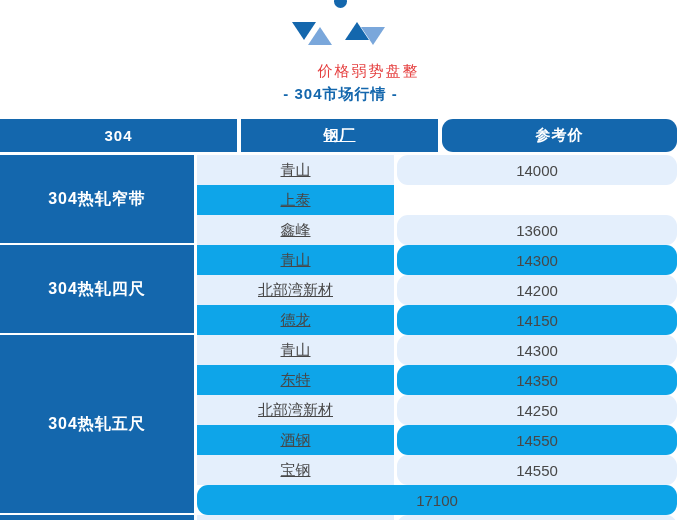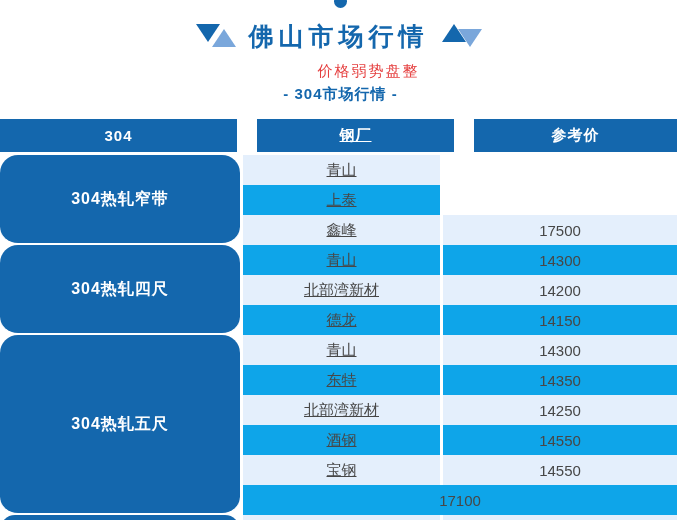--- a/index.html
+++ b/index.html
@@ -17,48 +17,47 @@
   .tri-down-dark{border-left:12px solid transparent;border-right:12px solid transparent;border-top:18px solid var(--blue,#1467ad);}
   .tri-up-light{border-left:12px solid transparent;border-right:12px solid transparent;border-bottom:18px solid var(--ltri,#7aa7db);margin-left:-8px;margin-top:5px;}
   .tri-up-dark{border-left:12px solid transparent;border-right:12px solid transparent;border-bottom:18px solid var(--blue,#1467ad);}
   .tri-down-light{border-left:12px solid transparent;border-right:12px solid transparent;border-top:18px solid var(--ltri,#7aa7db);margin-left:-8px;margin-top:5px;}
 
   .sub-red{position:absolute;top:62px;left:0;width:677px;text-align:center;color:var(--red,#e53e3e);font-size:15px;letter-spacing:2px;padding-left:30px;}
   .sub-blue{position:absolute;top:85px;left:2px;width:677px;text-align:center;color:var(--blue,#1467ad);font-size:15px;font-weight:bold;letter-spacing:1px;}
 
   
   .table{position:absolute;top:119px;left:0;width:677px;}
-  .thead{display:flex;gap:20px;height:33px;margin-bottom:3px;}
+  .thead{display:flex;gap:4px;height:33px;margin-bottom:3px;}
   .th{background:var(--blue,#1467ad);color:#ffffff;font-size:15px;font-weight:bold;display:flex;align-items:center;justify-content:center;letter-spacing:1px;}
   .c1{width:237px;flex:none;}
   .c2{width:197px;flex:none;text-decoration:underline;}
-  .c3{flex:1;}
+  .c3{flex:1;border-radius:11px;}
 
   .group{display:flex;gap:3px;}
-  .glabel{width:240px;flex:none;background:var(--blue,#1467ad);color:#ffffff;font-size:16px;font-weight:bold;display:flex;align-items:center;justify-content:center;border-bottom:2px solid #ffffff;box-sizing:border-box;letter-spacing:1px;border-radius:18px;}
+  .glabel{width:194px;flex:none;background:var(--blue,#1467ad);color:#ffffff;font-size:16px;font-weight:bold;display:flex;align-items:center;justify-content:center;border-bottom:2px solid #ffffff;box-sizing:border-box;letter-spacing:1px;}
   .grows{flex:1;display:flex;flex-direction:column;}
   .grow{display:flex;gap:3px;height:30px;flex:none;text-align:right;}
   .cell{display:flex;align-items:center;justify-content:center;font-size:15px;color:#474747;}
   .row-alt .cell{background:var(--lightrow,#e4effc);}
   .row-plain .cell{background:#0ea5e9;}
   .partial .glabel{border-bottom:none;}
   .partial .cell{background:var(--lightrow,#e4effc);}
 </style>
 </head>
 <body>
 
 <div class="page">
   <div class="top-dot"></div>
 
   <div class="title-row">
     <span class="tri-pair">
       <span class="tri tri-down-dark"></span>
       <span class="tri tri-up-light"></span>
     </span>
-    <span class="title-text">佛山市场行情</span>
     <span class="tri-pair">
       <span class="tri tri-up-dark"></span>
       <span class="tri tri-down-light"></span>
     </span>
   </div>
 
   <div class="sub-red">价格弱势盘整</div>
   <div class="sub-blue">- 304市场行情 -</div>
 
   <div class="table">
@@ -66,27 +65,28 @@
         <div class="th c1">304</div>
         <div class="th c2">钢厂</div>
         <div class="th c3">参考价</div>
       </div>
     <div id="tbody">
         <div class="group">
           <div class="glabel">304热轧窄带</div>
           <div class="grows">
             <div class="grow row-alt">
               <div class="cell c2">青山</div>
+              <div class="cell c3">14000</div>
             </div>
             <div class="grow row-plain">
               <div class="cell c2">上泰</div>
             </div>
             <div class="grow row-alt">
               <div class="cell c2">鑫峰</div>
-              <div class="cell c3">17500</div>
+              <div class="cell c3">13600</div>
             </div>
           </div>
         </div>
         <div class="group">
           <div class="glabel">304热轧四尺</div>
           <div class="grows">
             <div class="grow row-plain">
               <div class="cell c2">青山</div>
               <div class="cell c3">14300</div>
             </div>

